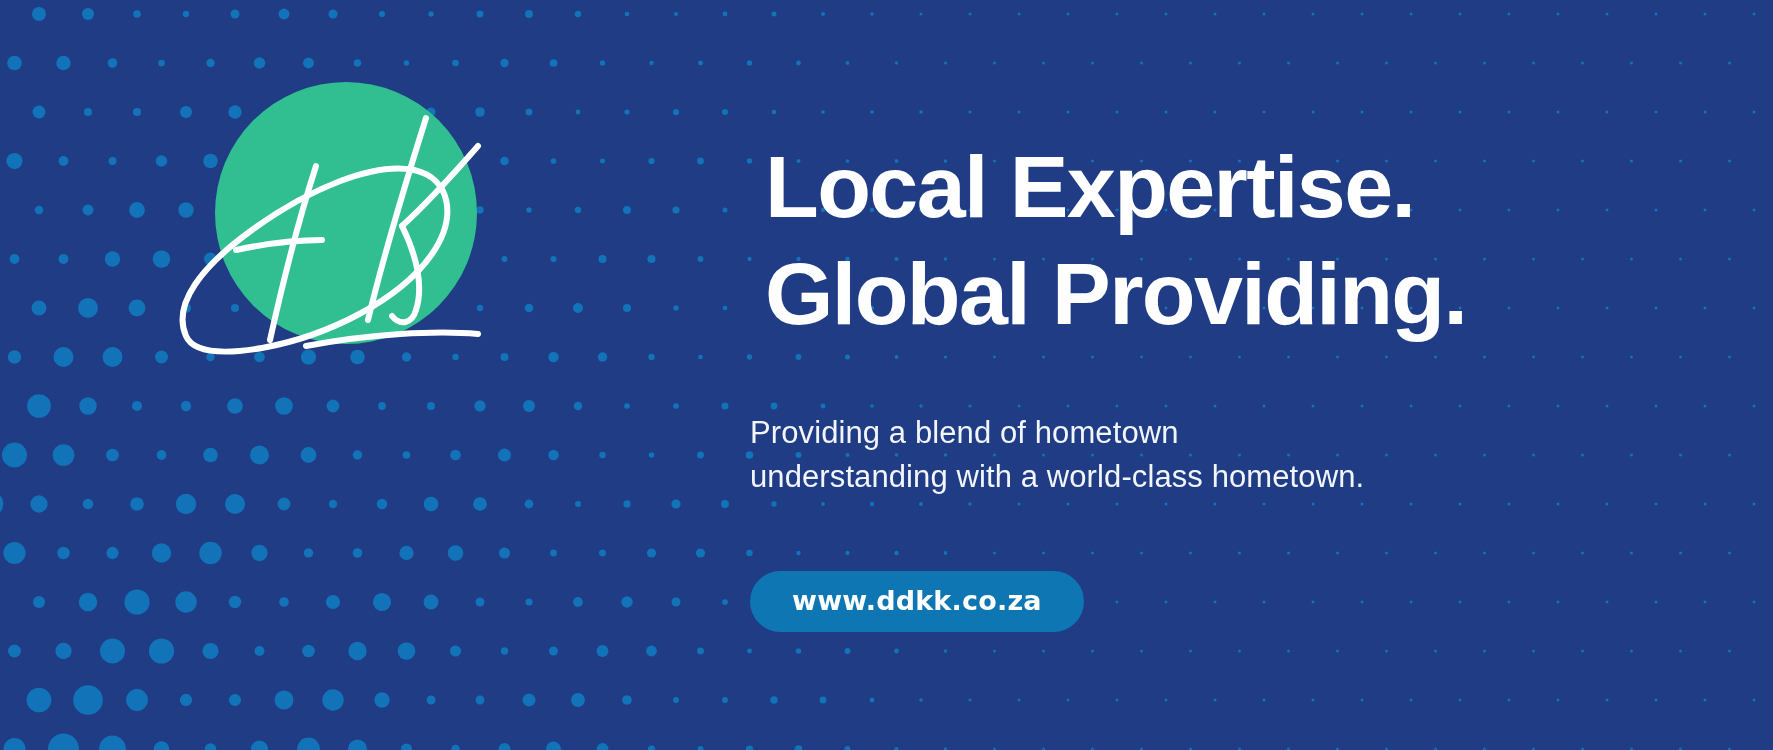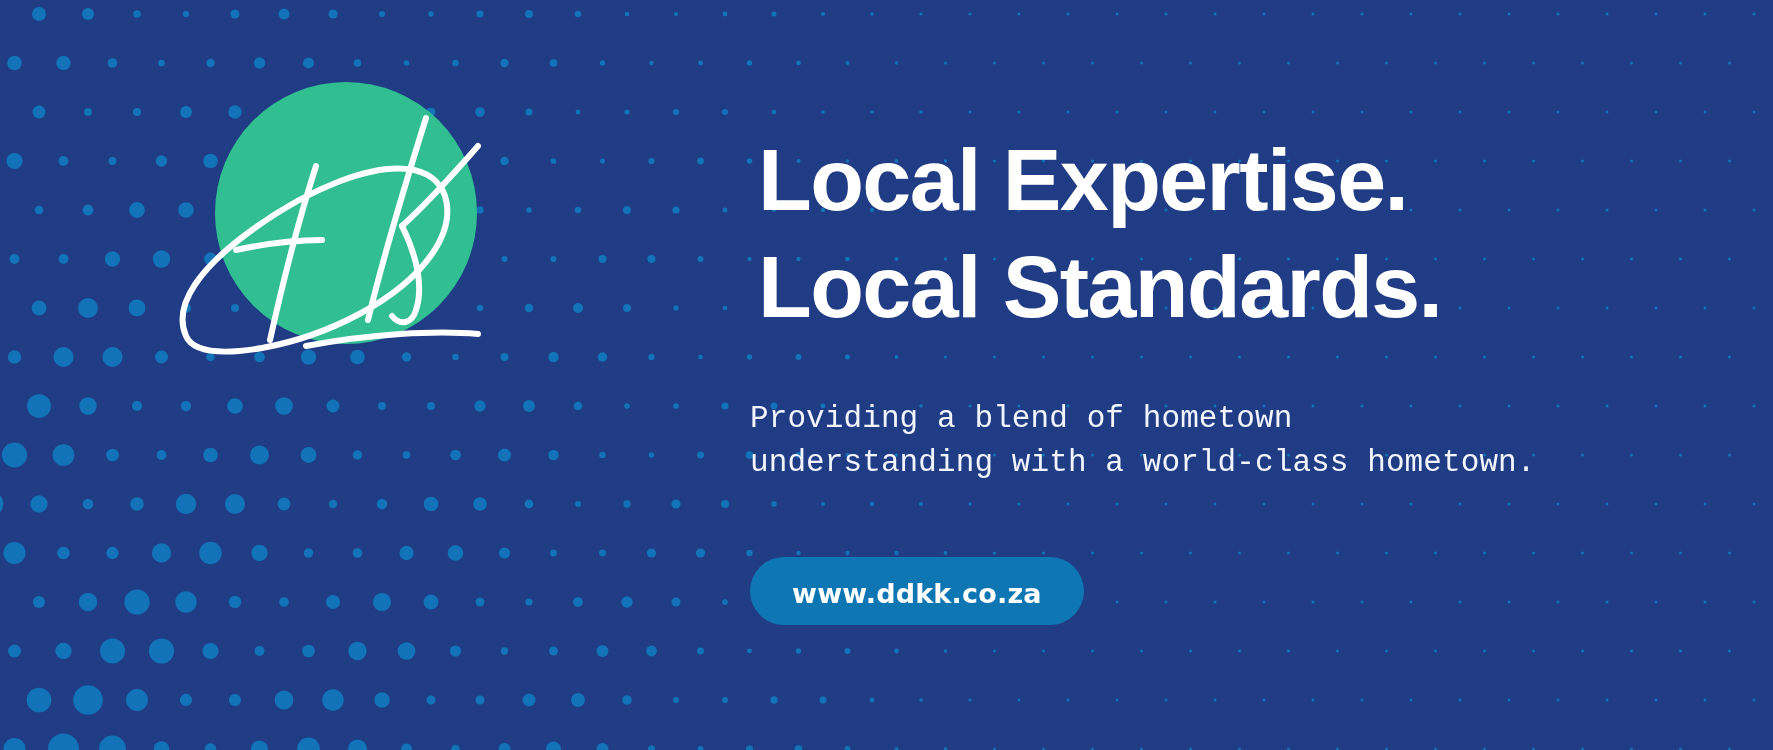--- a/index.html
+++ b/index.html
@@ -44,46 +44,46 @@
     top: 118px;
     width: 930px;
     z-index: 4;
   }
   #headline {
     color: #ffffff;
     font-size: 88px;
     font-weight: 700;
     line-height: 1.22;
     letter-spacing: -1.6px;
-    margin: 8px;
+    margin: 15px;
     font-family: "Liberation Sans", sans-serif;
   }
   #headline .hl-line { display: block; white-space: nowrap; }
 
   #subtitle {
     margin: 0;
     padding-top: 48px;
     color: #f2f5fb;
     font-size: 31px;
     font-weight: 400;
     line-height: 1.42;
     letter-spacing: 0.1px;
-    font-family: Liberation Mono, monospace;
+    font-family: Liberation Sans, sans-serif;
   }
   #subtitle .sub-line { display: block; white-space: nowrap; }
 
   #cta-wrap { padding-top: 72px; }
   #cta-button {
     display: inline-block;
     background: #0f76b4;
     color: #ffffff;
     font-size: 27px;
     font-weight: 700;
     letter-spacing: 0.2px;
-    padding: 23px 42px 18px 42px;
+    padding: 16px 42px 18px 42px;
     border: none;
     border-radius: 34px;
     cursor: pointer;
     font-family: "DejaVu Sans", sans-serif;
     line-height: 1;
   }
 </style>
 </head>
 <body>
 
@@ -792,21 +792,21 @@
 
         <path d="M128 288 C 192 276, 258 272, 300 276"></path>
       </g>
     </svg>
   </div>
 
   <div id="copy">
 
     <h1 id="headline">
       <span class="hl-line">Local Expertise.</span>
-      <span class="hl-line">Local Standards.</span>
+      <span class="hl-line">Global Providing.</span>
     </h1>
 
     <p id="subtitle">
       <span class="sub-line">Providing a blend of hometown</span>
       <span class="sub-line">understanding with a world-class hometown.</span>
     </p>
 
     <div id="cta-wrap">
       <button id="cta-button">www.ddkk.co.za</button>
     </div>

